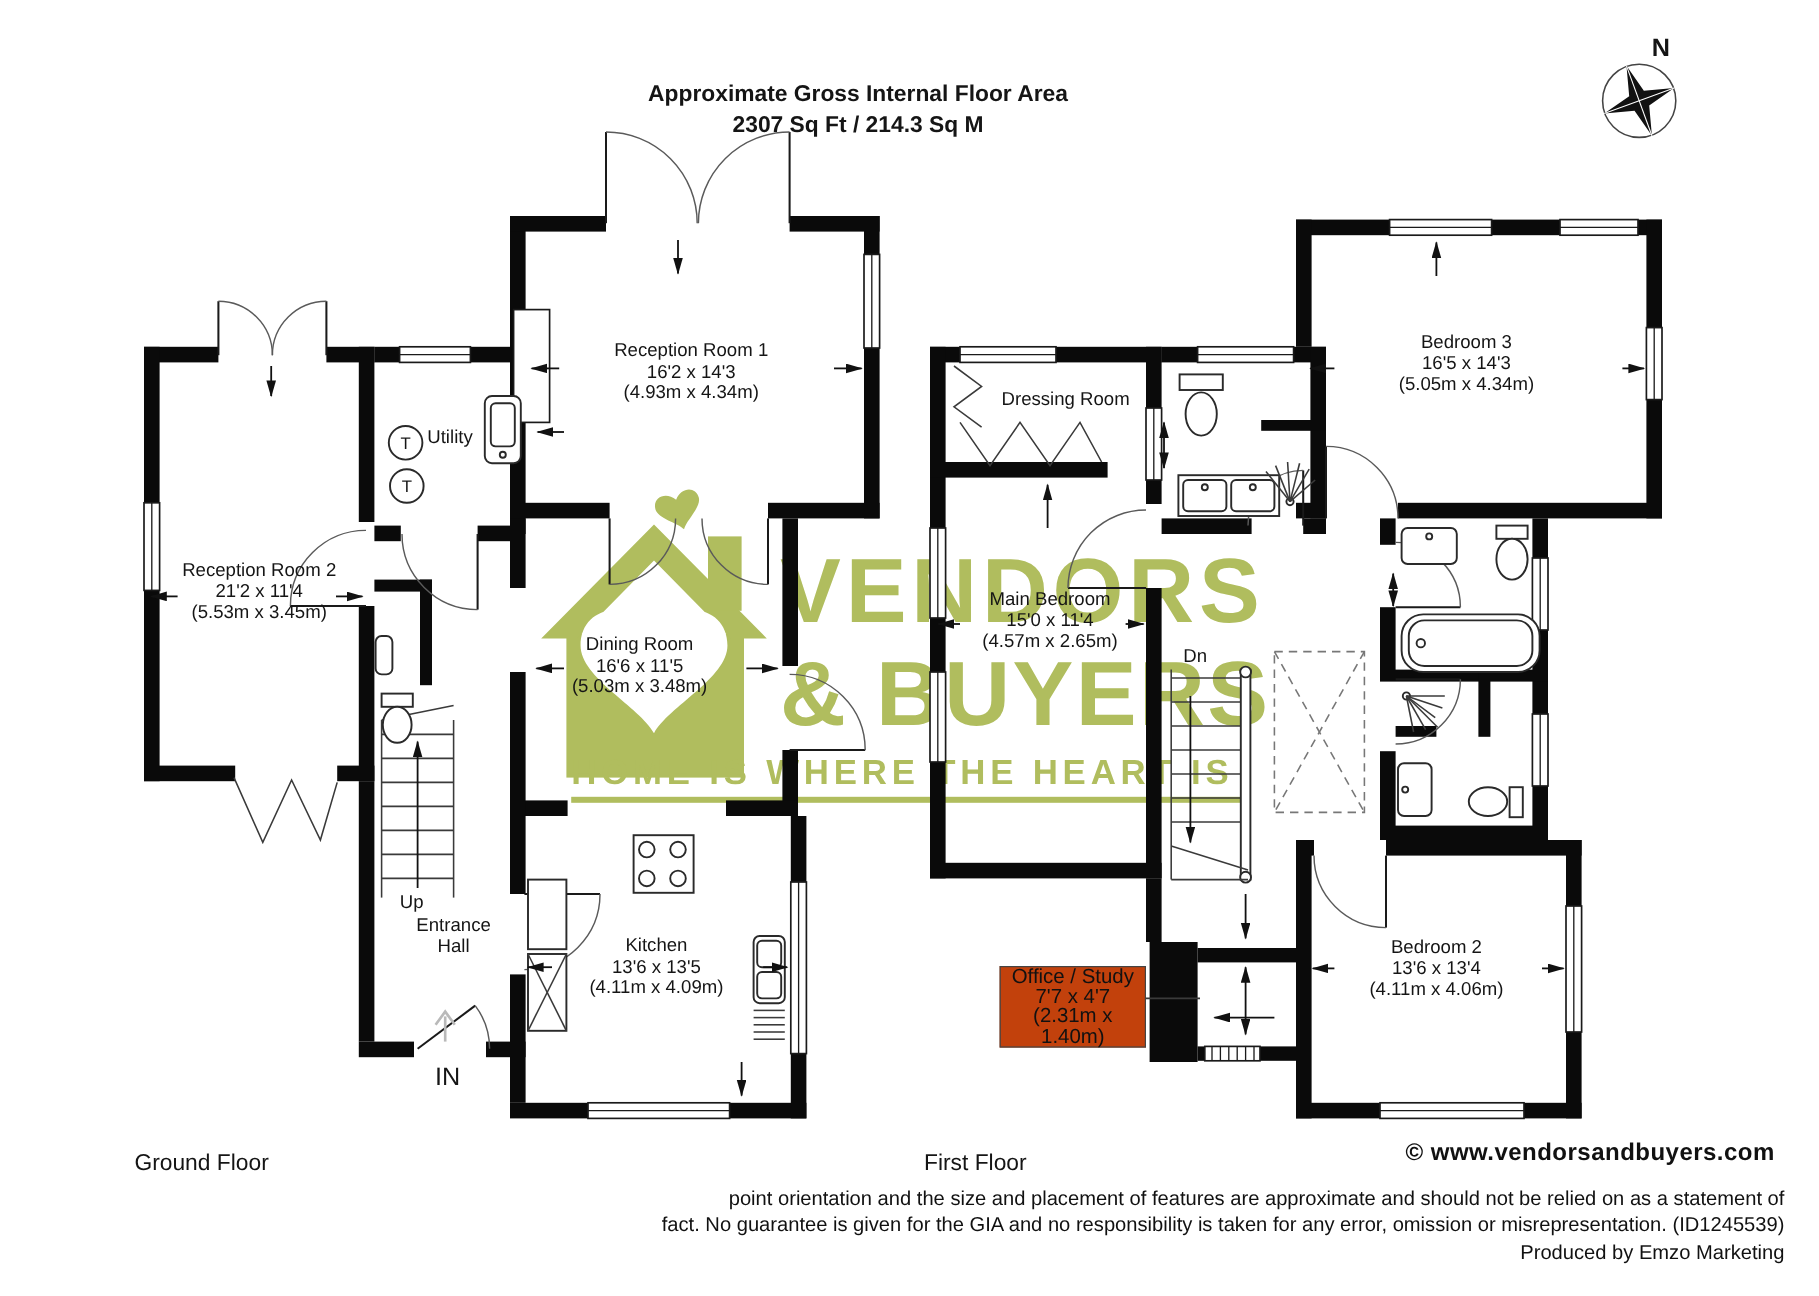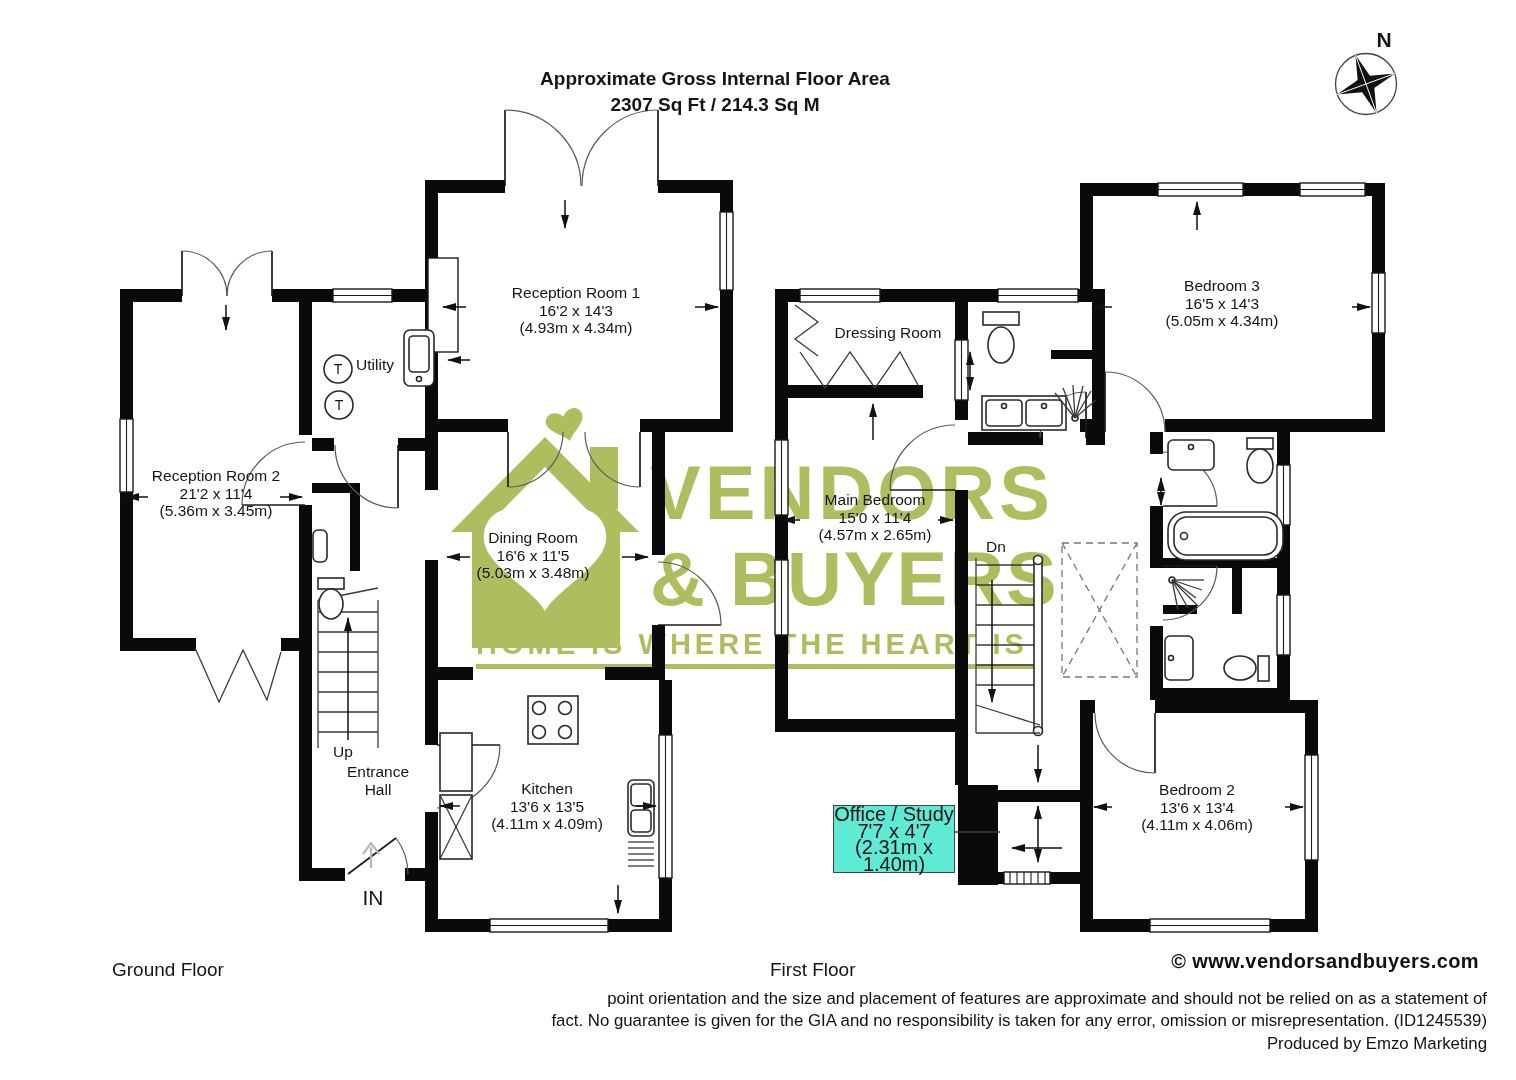--- a/index.html
+++ b/index.html
@@ -12,22 +12,22 @@
   .lbl{position:absolute;text-align:center;font-size:15.5px;line-height:17.5px;white-space:nowrap;color:#151515;}
   .ctr{transform:translate(-50%,-50%);}
   .title{font-size:19px;line-height:26px;font-weight:bold;text-align:center;}
   .floor-title{font-size:19px;}
   .wm-word{position:absolute;font-weight:bold;line-height:1;white-space:nowrap;}
   .wm-v{left:650px;top:455px;font-size:76px;letter-spacing:4px;}
   .wm-b{left:650px;top:541px;font-size:76px;letter-spacing:2px;}
   .wm-tag{left:476px;top:630px;font-size:29px;letter-spacing:4px;}
   .wm-line{position:absolute;left:476px;top:664px;width:566px;height:5px;background:var(--brand);}
   .office-box{position:absolute;left:833px;top:805px;width:120px;height:66px;border:1.2px solid #444;
-              background:#5eead4;display:flex;flex-direction:column;justify-content:center;
-              font-size:20px;line-height:16.5px;text-align:center;}
+              background:#c2410c;display:flex;flex-direction:column;justify-content:center;
+              font-size:17px;line-height:16.5px;text-align:center;}
   .copyright{position:absolute;right:37px;top:950px;font-size:20px;font-weight:bold;letter-spacing:.4px;}
   .disclaimer{position:absolute;right:29px;top:988px;text-align:right;font-size:16.8px;line-height:22.3px;}
   .small-lbl{font-size:14px;line-height:14px;}
   .in-lbl{font-size:21px;}
   .n-lbl{font-size:21px;font-weight:600;}
   
   .w{fill:#0a0a0a;}
   .win{fill:#fff;stroke:#1a1a1a;stroke-width:1.4;}
   .pane{stroke:#1a1a1a;stroke-width:1.1;}
   .th{fill:none;stroke:#3a3a3a;stroke-width:1.3;}
@@ -472,21 +472,21 @@
     <div class="lbl n-lbl ctr" style="left:1384px;top:40px;">N</div>
 
     <div class="lbl ctr" style="left:576px;top:310px;">
       <div>Reception Room 1</div>
       <div>16'2 x 14'3</div>
       <div>(4.93m x 4.34m)</div>
     </div>
     <div class="lbl ctr" style="left:216px;top:493px;">
       <div>Reception Room 2</div>
       <div>21'2 x 11'4</div>
-      <div>(5.36m x 3.45m)</div>
+      <div>(5.53m x 3.45m)</div>
     </div>
     <div class="lbl ctr" style="left:375px;top:365px;">Utility</div>
     <div class="lbl ctr" style="left:533px;top:555px;">
       <div>Dining Room</div>
       <div>16'6 x 11'5</div>
       <div>(5.03m x 3.48m)</div>
     </div>
     <div class="lbl ctr" style="left:547px;top:806px;">
       <div>Kitchen</div>
       <div>13'6 x 13'5</div>

